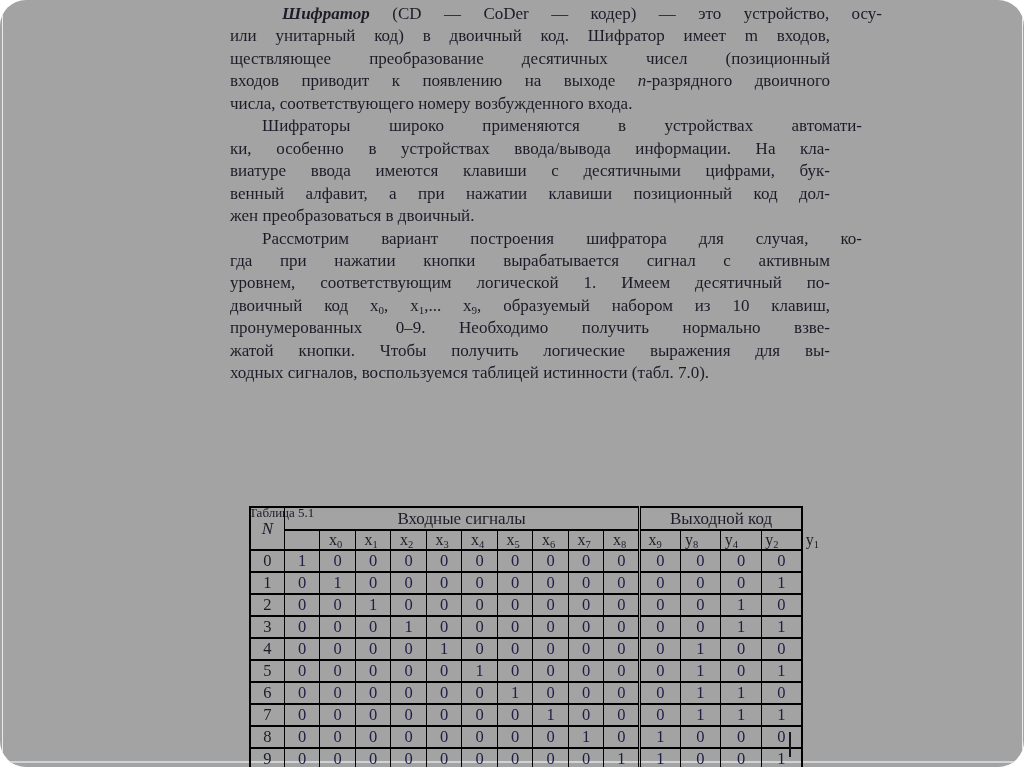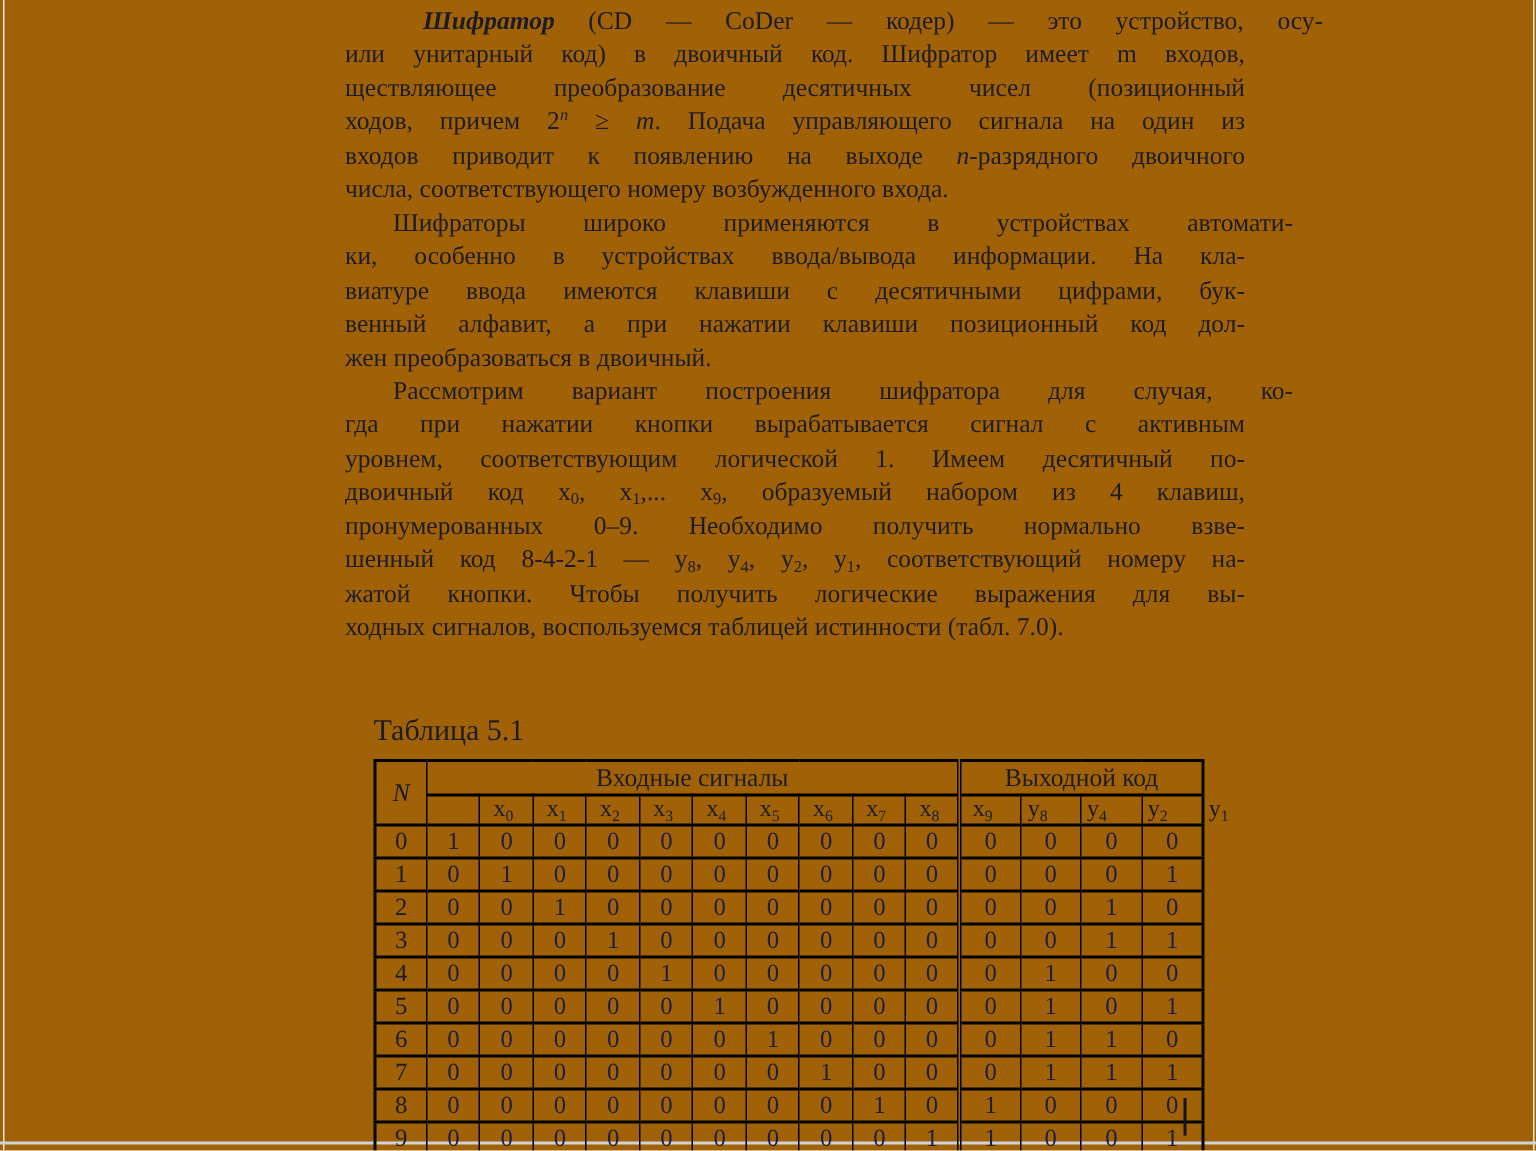--- a/index.html
+++ b/index.html
@@ -1,22 +1,23 @@
 <!DOCTYPE html>
 <html><head>
 <meta charset="utf-8">
 <style>
   html, body { margin: 0; padding: 0; background: #ffffff; }
   .page {
     position: relative;
     width: 1024px;
     height: 767px;
-    background: #a16207;
+    background: #a3a3a3;
     overflow: hidden;
     font-family: "Liberation Serif", "DejaVu Serif", serif;
+    border-radius: 26px;
   }
   .edge-left  { position: absolute; left: 2px;  top: 0; width: 1px; height: 100%; background: #e8eaec; }
   .edge-right { position: absolute; right: 1px; top: 0; width: 1px; height: 100%; background: #e8eaec; }
   .edge-bottom{ position: absolute; left: 0; top: 761px; width: 100%; height: 2px; background: #ced3d7; }
 
   .textblock {
     position: absolute;
     left: 230px; top: 3px; width: 600px;
     font-size: 17px;
     line-height: 22.45px;
@@ -28,22 +29,22 @@
   .lline { text-align: right; text-align-last: left; }
 
   .s-n  { }
   .s-i  { font-style: italic; }
   .s-bi { font-style: italic; font-weight: bold; }
   .s-sub { font-size: 11px; position: relative; top: 3px;  line-height: 0; }
   .s-sup { font-size: 11px; position: relative; top: -6px; line-height: 0; font-style: italic; }
 
   .caption {
     position: absolute;
-    left: 249px; top: 476px;
-    font-size: 20px;
+    left: 249px; top: 505px;
+    font-size: 13px;
     color: #1c1c28;
   }
 
   table.truth {
     position: absolute;
     left: 249px; top: 506px;
     width: 554px;
     border-collapse: collapse;
     table-layout: fixed;
     border: 2px solid #000;
@@ -81,38 +82,36 @@
 <div class="page">
   <div class="edge-left"></div>
   <div class="edge-right"></div>
   <div class="edge-bottom"></div>
 
   <div class="textblock" id="paragraphs">
       <div class="para">
         <div class="tline jline" style="padding-left: 52px;"><span class="s-bi">Шифратор</span><span class="s-n"> (CD — CoDer — кодер) — это устройство, осу-</span></div>
         <div class="tline jline"><span class="s-n">или унитарный код) в двоичный код. Шифратор имеет m входов,</span></div>
         <div class="tline jline"><span class="s-n">ществляющее преобразование десятичных чисел (позиционный</span></div>
-        <div class="tline jline"><span class="s-n">ходов, причем 2</span><span class="s-sup">n</span><span class="s-n"> ≥ </span><span class="s-i">m</span><span class="s-n">. Подача управляющего сигнала на один из</span></div>
         <div class="tline jline"><span class="s-n">входов приводит к появлению на выходе </span><span class="s-i">n</span><span class="s-n">-разрядного двоичного</span></div>
         <div class="tline lline"><span class="s-n">числа, соответствующего номеру возбужденного входа.</span></div>
       </div>
       <div class="para">
         <div class="tline jline" style="padding-left: 32px;"><span class="s-n">Шифраторы широко применяются в устройствах автомати-</span></div>
         <div class="tline jline"><span class="s-n">ки, особенно в устройствах ввода/вывода информации. На кла-</span></div>
         <div class="tline jline"><span class="s-n">виатуре ввода имеются клавиши с десятичными цифрами, бук-</span></div>
         <div class="tline jline"><span class="s-n">венный алфавит, а при нажатии клавиши позиционный код дол-</span></div>
         <div class="tline lline"><span class="s-n">жен преобразоваться в двоичный.</span></div>
       </div>
       <div class="para">
         <div class="tline jline" style="padding-left: 32px;"><span class="s-n">Рассмотрим вариант построения шифратора для случая, ко-</span></div>
         <div class="tline jline"><span class="s-n">гда при нажатии кнопки вырабатывается сигнал с активным</span></div>
         <div class="tline jline"><span class="s-n">уровнем, соответствующим логической 1. Имеем десятичный по-</span></div>
-        <div class="tline jline"><span class="s-n">двоичный код x</span><span class="s-sub">0</span><span class="s-n">, x</span><span class="s-sub">1</span><span class="s-n">,... x</span><span class="s-sub">9</span><span class="s-n">, образуемый набором из 4 клавиш,</span></div>
+        <div class="tline jline"><span class="s-n">двоичный код x</span><span class="s-sub">0</span><span class="s-n">, x</span><span class="s-sub">1</span><span class="s-n">,... x</span><span class="s-sub">9</span><span class="s-n">, образуемый набором из 10 клавиш,</span></div>
         <div class="tline jline"><span class="s-n">пронумерованных 0–9. Необходимо получить нормально взве-</span></div>
-        <div class="tline jline"><span class="s-n">шенный код 8-4-2-1 — y</span><span class="s-sub">8</span><span class="s-n">, y</span><span class="s-sub">4</span><span class="s-n">, y</span><span class="s-sub">2</span><span class="s-n">, y</span><span class="s-sub">1</span><span class="s-n">, соответствующий номеру на-</span></div>
         <div class="tline jline"><span class="s-n">жатой кнопки. Чтобы получить логические выражения для вы-</span></div>
         <div class="tline lline"><span class="s-n">ходных сигналов, воспользуемся таблицей истинности (табл. 7.0).</span></div>
       </div>
     </div>
 
   <div class="caption">Таблица 5.1</div>
 
   <table class="truth" id="truth-table">
       <colgroup>
         <col style="width: 34px;">

